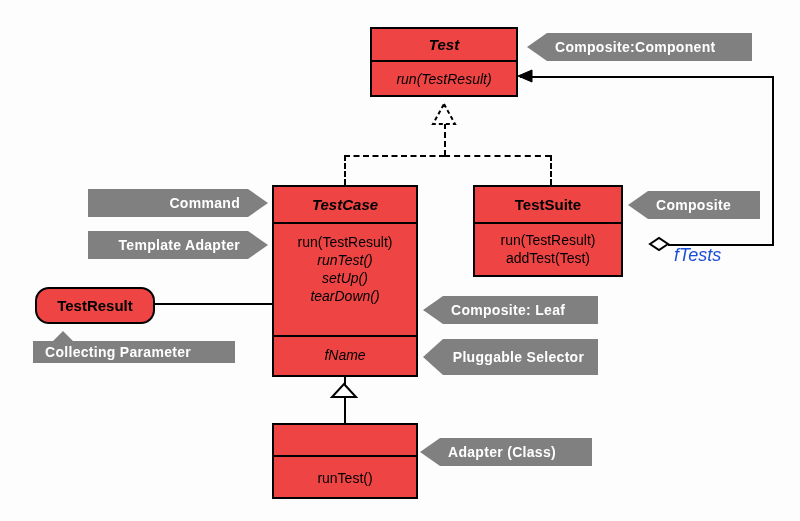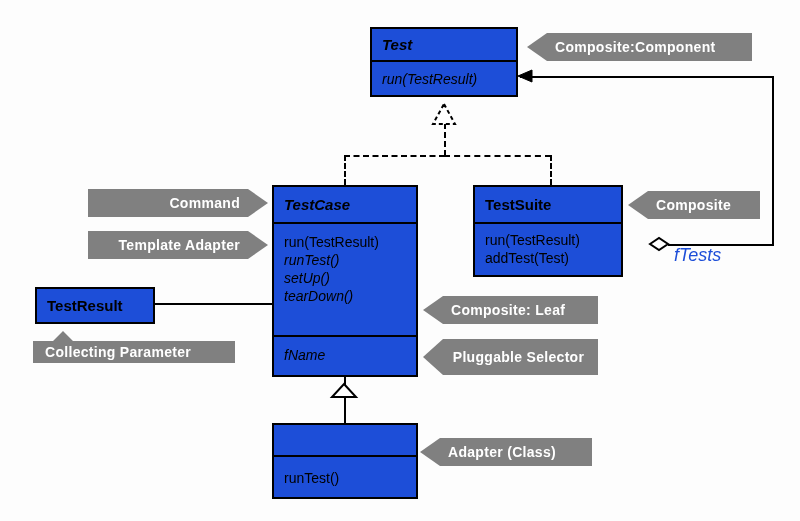--- a/index.html
+++ b/index.html
@@ -16,22 +16,23 @@
     height: 521px;
     background: #fdfdfd;
     overflow: hidden;
   }
 
   
   .uml-class {
     position: absolute;
     box-sizing: border-box;
     border: 2px solid #000;
-    background: #1d4ed8;
+    background: #ef4444;
     z-index: 6;
+    text-align: center;
   }
   .uml-compartment {
     box-sizing: border-box;
     border-bottom: 2px solid #000;
     display: flex;
     flex-direction: column;
     justify-content: center;
     padding: 2px 10px;
   }
   .uml-compartment.last {
@@ -199,21 +200,21 @@
   <div class="uml-class" style="left:473px; top:185px; width:150px; height:92px;">
     <div class="uml-compartment" style="height:37px;">
       <div class="class-title">TestSuite</div>
     </div>
     <div class="uml-compartment last" style="height:55px; justify-content:flex-start; padding-top:7px;">
       <div class="member">run(TestResult)</div>
       <div class="member">addTest(Test)</div>
     </div>
   </div>
 
-  <div class="uml-class" style="left:35px; top:287px; width:120px; height:37px;">
+  <div class="uml-class" style="left:35px; top:287px; width:120px; height:37px;border-radius:14px;">
     <div class="uml-compartment last" style="height:100%;">
       <div class="class-title">TestResult</div>
     </div>
   </div>
 
   <div class="uml-class" style="left:272px; top:423px; width:146px; height:76px;">
     <div class="uml-compartment" style="height:32px;">
       <div class="class-title"></div>
     </div>
     <div class="uml-compartment last" style="height:42px;">

